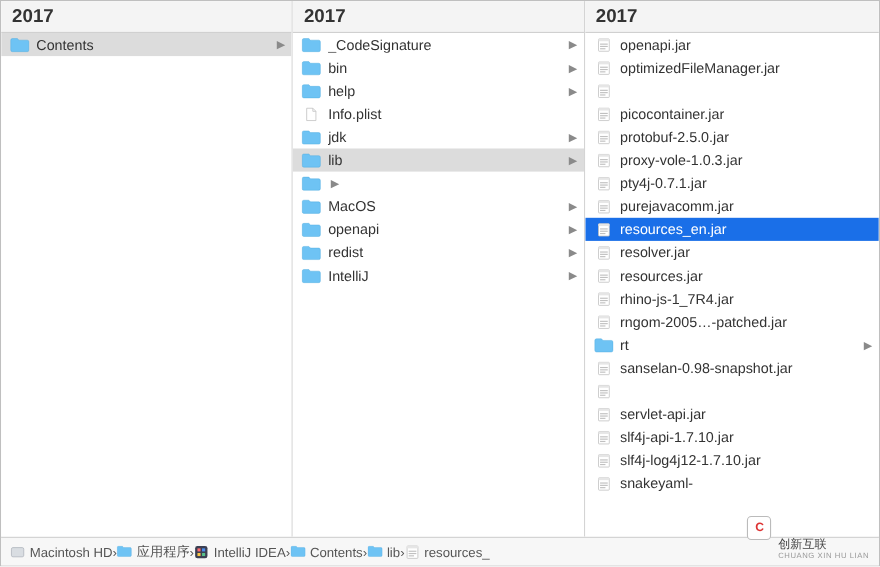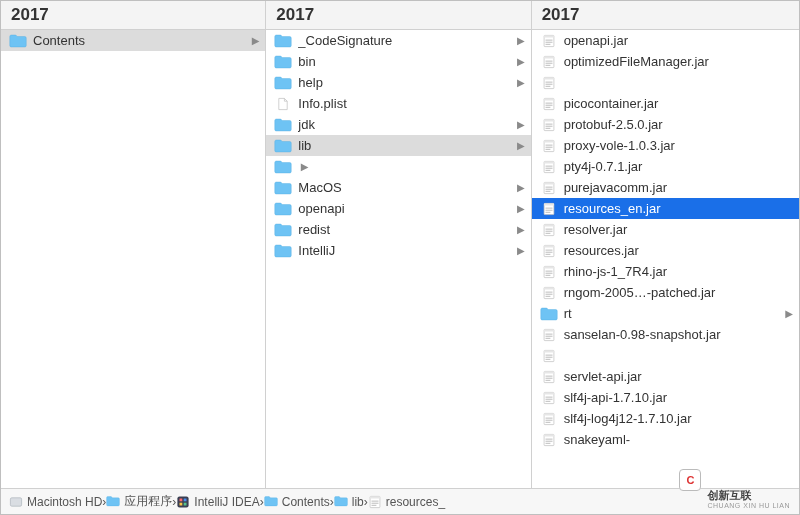--- a/index.html
+++ b/index.html
@@ -448,16 +448,16 @@
           </svg>
         </span>
         <span>resources_</span>
       </span>
     </div>
 </div>
 
 <div class="watermark">
   <div class="logo">C</div>
   <div class="col-txt">
-    <span style="font-weight:700;color:#444;margin-top:40px;">创新互联</span>
+    <span style="font-weight:400;color:#444;margin-top:40px;">创新互联</span>
     <span style="font-size:7px;letter-spacing:0.5px;color:#999;">CHUANG XIN HU LIAN</span>
   </div>
 </div>
 
 </body></html>

